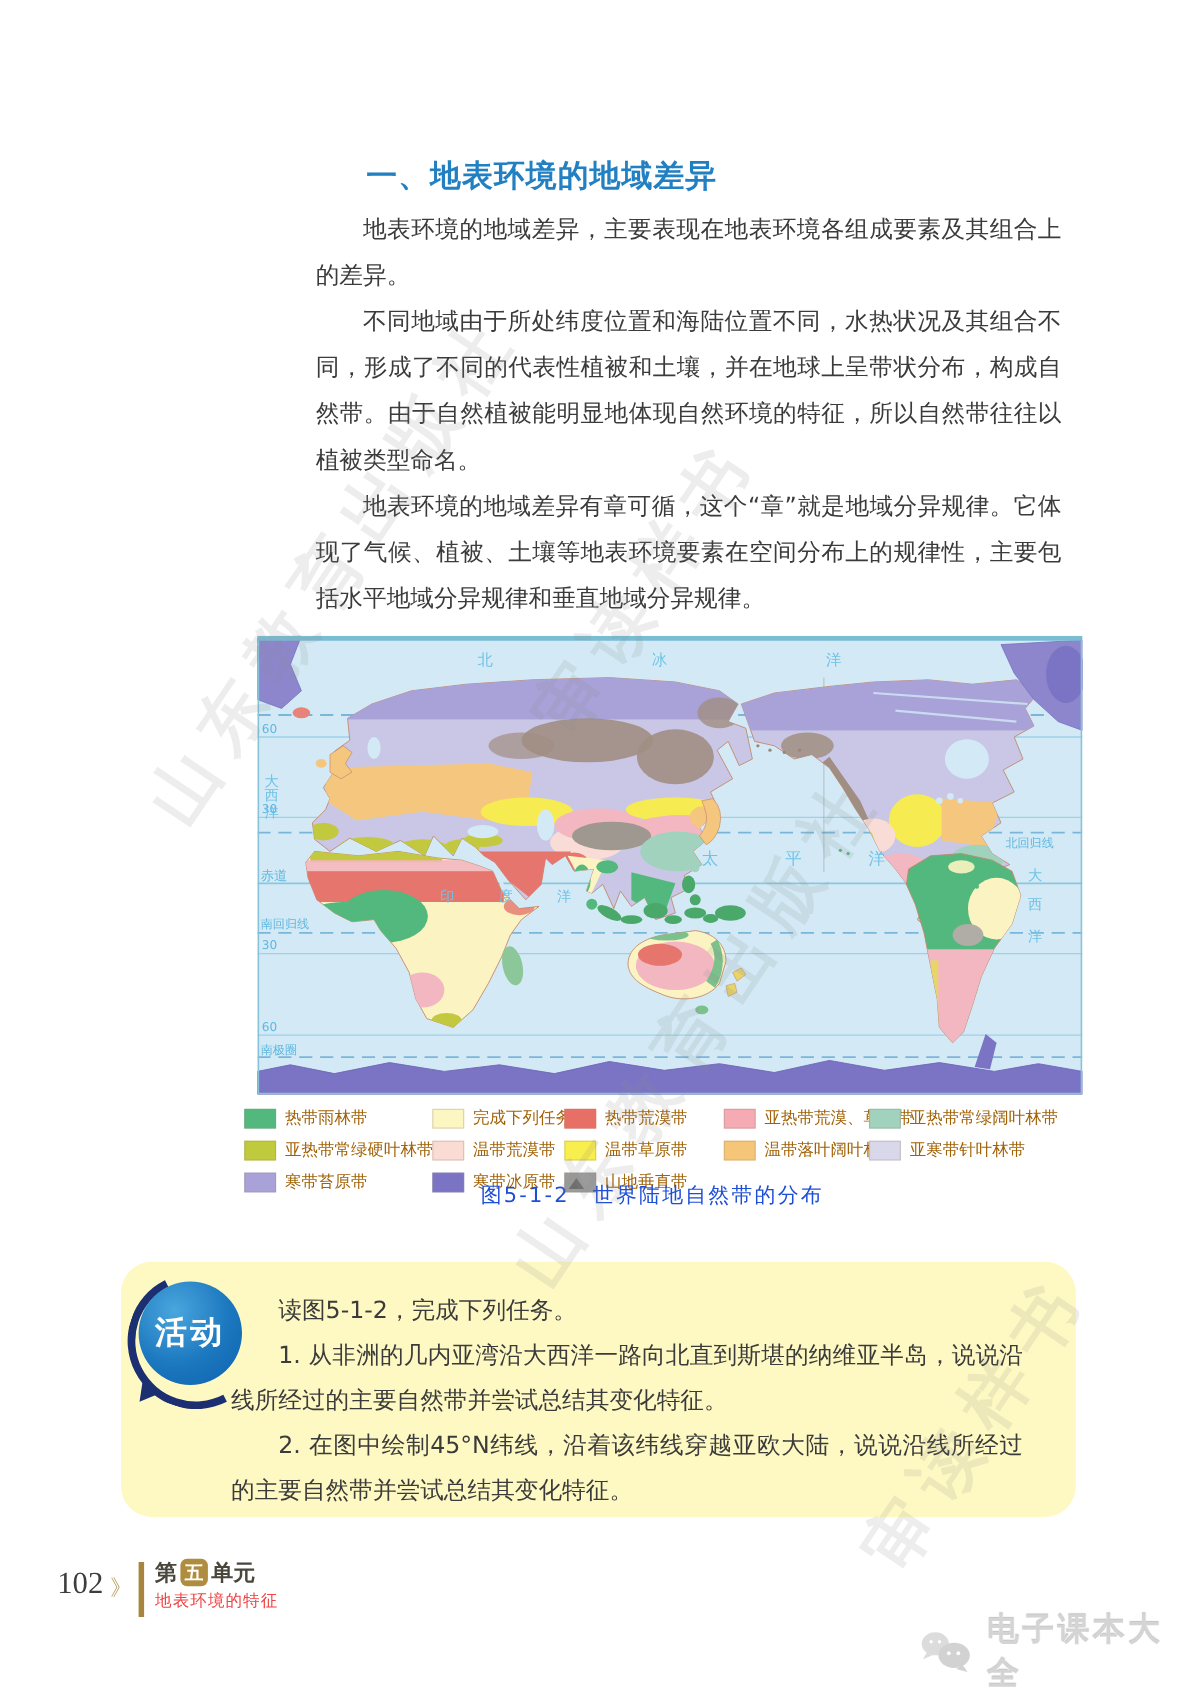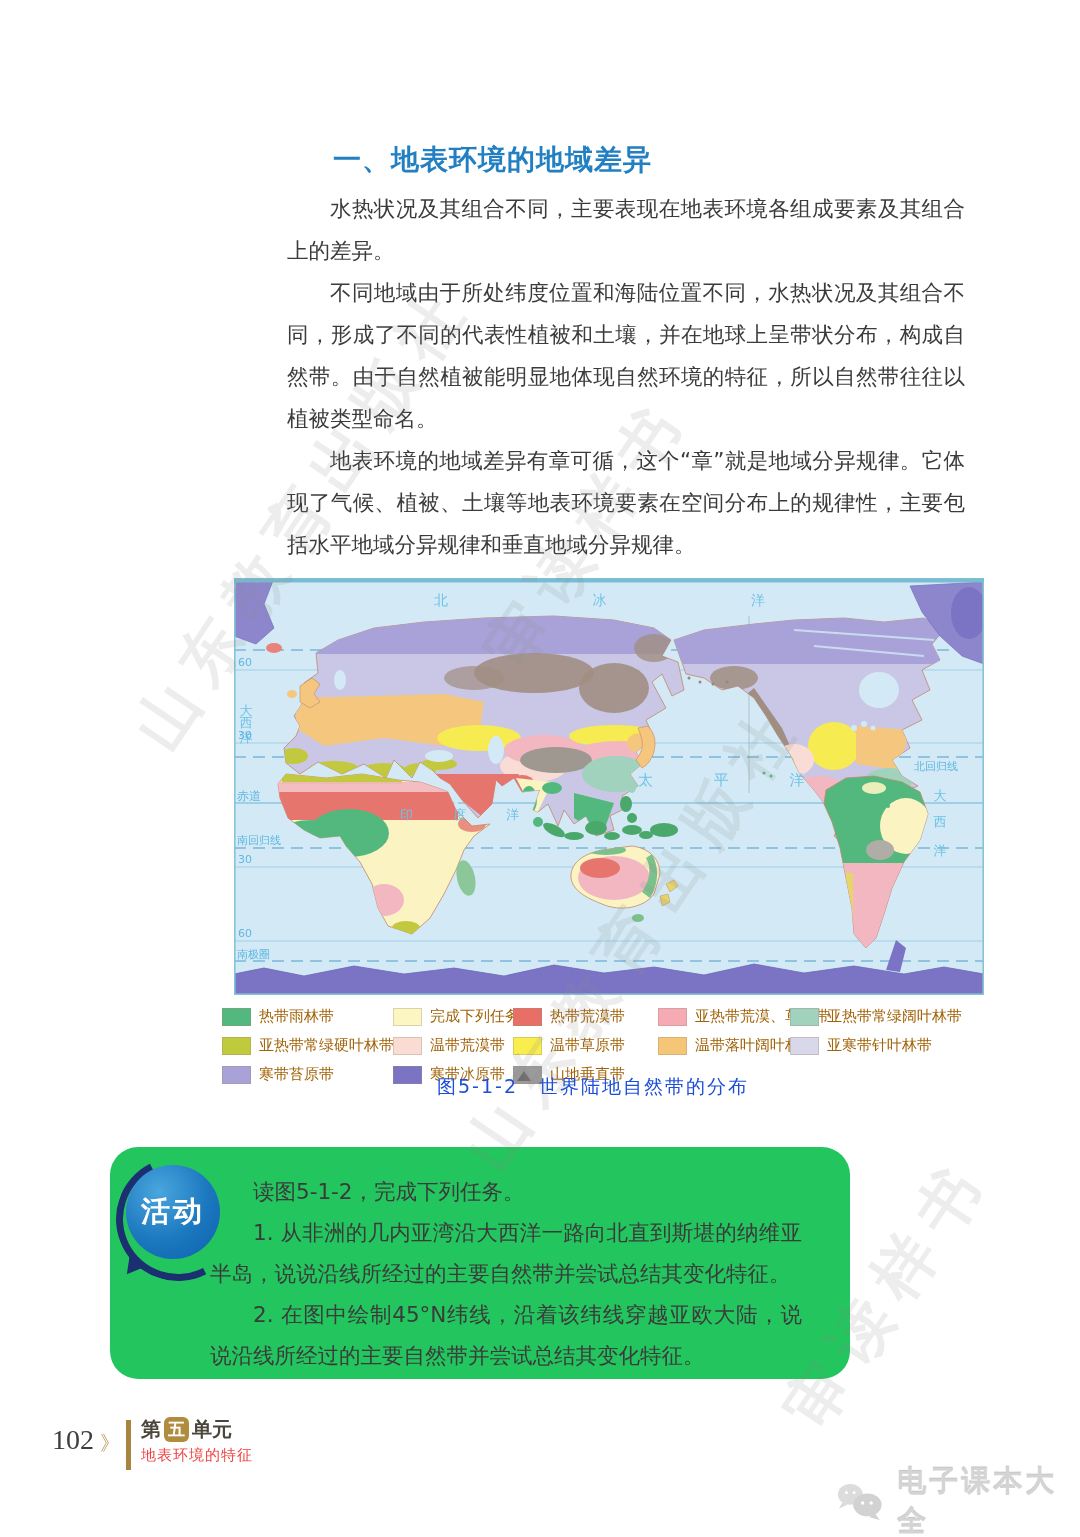--- a/index.html
+++ b/index.html
@@ -27,21 +27,21 @@
   .lg-col1{width:171px;} .lg-col2{width:120px;} .lg-col3{width:145px;} .lg-col4{width:132px;} .lg-col5{flex:1;}
   .lg-item{display:flex;align-items:center;height:29px;}
   .lg-swatch{position:relative;width:27px;height:16px;margin-right:8px;flex:none;border:1px solid rgba(160,140,120,.35);}
   .lg-swatch.mtn::after{content:"";position:absolute;left:3px;bottom:2px;width:0;height:0;
       border-left:7px solid transparent;border-right:7px solid transparent;border-bottom:10px solid #6e6e6e;}
   .lg-label{font-size:15px;color:#a16207;white-space:nowrap;}
   .fig-caption{position:absolute;left:218px;top:1074px;width:750px;text-align:center;
                font-size:19px;color:#1d4ed8;letter-spacing:2px;z-index:2;}
 
   
-  .activity{position:absolute;left:110px;top:1147px;width:740px;height:232px;background:#22c55e;
+  .activity{position:absolute;left:110px;top:1147px;width:868px;height:232px;background:#fef9c3;
             border-radius:28px;z-index:2;}
   .act-text{padding:24px 48px 20px 100px;font-size:21.5px;line-height:41px;text-align:justify;}
   .act-text p{margin:0;text-indent:2em;}
   .act-badge{position:absolute;left:4px;top:8px;width:120px;height:130px;z-index:3;}
   .act-swoosh{position:absolute;left:2px;top:2px;width:110px;height:110px;border-radius:50%;
               border:7px solid transparent;border-left-color:#1c2f70;border-bottom-color:#1c2f70;
               transform:rotate(18deg);}
   .act-tail{position:absolute;left:6px;top:104px;width:0;height:0;border:9px solid transparent;
             border-top:16px solid #1c2f70;transform:rotate(38deg);}
   .act-circle{position:absolute;left:12px;top:10px;width:94px;height:94px;border-radius:50%;
@@ -71,21 +71,21 @@
 <div class="page">
 
   <div class="wm" style="left:150px;top:700px;">山东教育出版社</div>
   <div class="wm" style="left:500px;top:620px;">审读样书</div>
   <div class="wm" style="left:480px;top:1120px;">山东教育出版社</div>
   <div class="wm" style="left:800px;top:1380px;">审读样书</div>
 
   <div class="title">一、地表环境的地域差异</div>
 
   <div class="body-text">
-    <p>水热状况及其组合不同，主要表现在地表环境各组成要素及其组合上的差异。</p>
+    <p>地表环境的地域差异，主要表现在地表环境各组成要素及其组合上的差异。</p>
     <p>不同地域由于所处纬度位置和海陆位置不同，水热状况及其组合不同，形成了不同的代表性植被和土壤，并在地球上呈带状分布，构成自然带。由于自然植被能明显地体现自然环境的特征，所以自然带往往以植被类型命名。</p>
     <p>地表环境的地域差异有章可循，这个“章”就是地域分异规律。它体现了气候、植被、土壤等地表环境要素在空间分布上的规律性，主要包括水平地域分异规律和垂直地域分异规律。</p>
   </div>
 
   <div class="figure-map">
     <svg width="750" height="417" viewBox="0 0 750 417">
       <defs>
         <clipPath id="clip-eur">
             <path d="M52,185 L50,170 L62,158 L66,148 L60,138 L72,120 L70,105 L84,95 L82,75 L104,62 L140,50 L190,44 L250,40 L320,38 L380,42 L420,50 L437,62 L428,78 L444,84 L450,112 L438,118 L428,96 L418,104 L432,130 L412,142 L420,160 L402,174 L408,186 L396,196 L404,208 L388,218 L392,230 L376,238 L380,252 L362,258 L352,238 L340,246 L330,232 L324,248 L314,226 L304,234 L299,232 L306,212 L288,214 L280,200 L268,208 L262,202 L258,226 L244,240 L228,222 L216,206 L206,200 L198,192 L186,184 L178,200 L160,182 L152,200 L130,186 L108,196 L84,184 L66,196 Z"></path>
           </clipPath>

